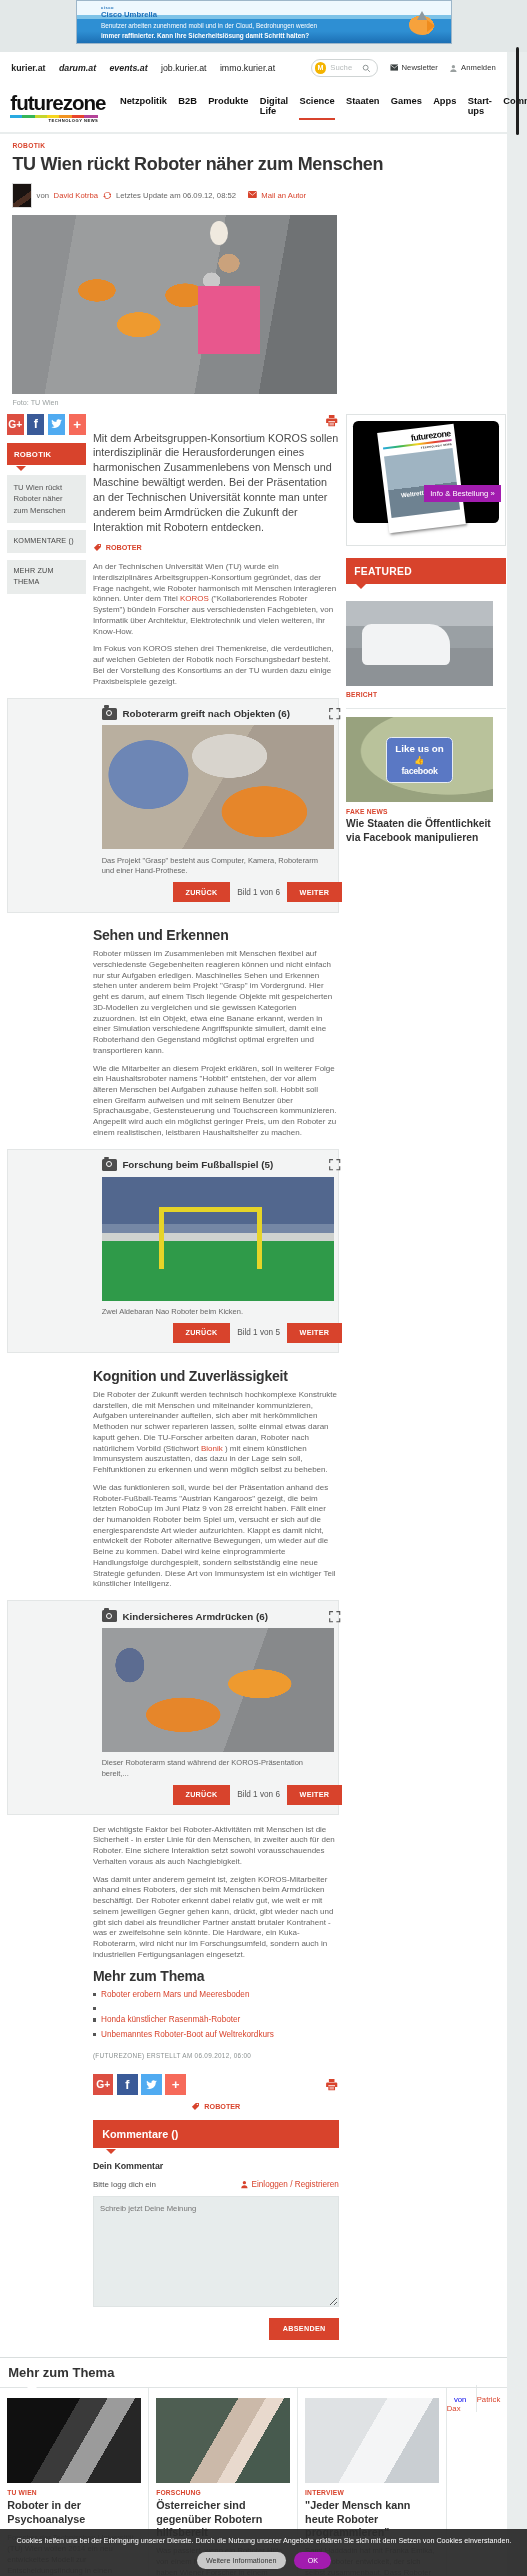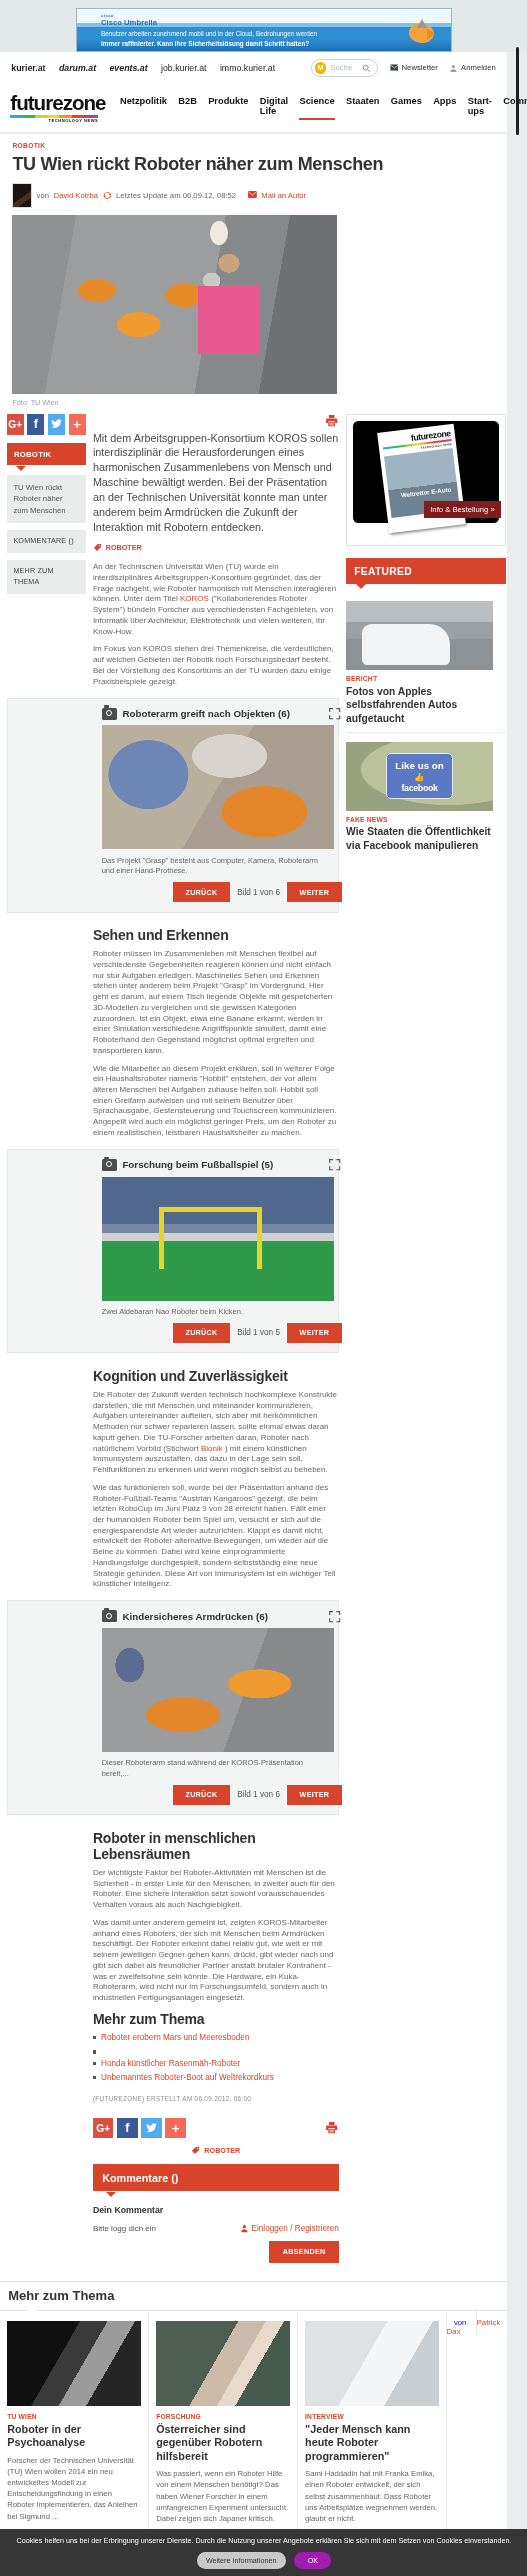--- a/index.html
+++ b/index.html
@@ -3,21 +3,21 @@
 <meta charset="utf-8">
 <style>
   *{box-sizing:border-box;margin:0;padding:0}
   html,body{width:528px}
   body{background:#e9eded;font-family:"Liberation Sans",sans-serif;color:#444;position:relative}
   a{text-decoration:none}
   .red{color:#d8432c}
   .page{width:507px;background:#fff}
 
   
-  .adstrip{width:528px;height:52px;background:#e3e8e8;display:flex;justify-content:center;align-items:flex-end}
+  .adstrip{width:528px;height:52px;background:#e3e8e8;display:flex;justify-content:center;align-items:flex-start}
   .ad{width:376px;height:44px;border:0.5px solid #9db6c9;position:relative;overflow:hidden;
       background:linear-gradient(180deg,#eef8fe 0 34%,#7ec3e8 34% 44%,#2e8fd3 44% 72%,#1c6fb4 100%)}
   .ad .cisco{position:absolute;left:24px;top:4.1px;font-size:7.7px;color:#1d6fb8;font-weight:bold}
   .ad .cisco small{font-size:4.1px;display:block;color:#1d6fb8;letter-spacing:0.5px}
   .ad .l1{position:absolute;left:24px;top:20.6px;font-size:6.4px;color:#fff}
   .ad .l2{position:absolute;left:24px;top:31px;font-size:6.4px;color:#fff;font-weight:bold}
   .fish{position:absolute;right:15.5px;top:13.4px;width:27px;height:20.6px;background:radial-gradient(ellipse at 45% 55%,#f6a23c 0 60%,transparent 61%);border-radius:50%}
   .fish:before{content:"";position:absolute;right:-5.2px;top:5.2px;border:6.2px solid transparent;border-left:8.2px solid #ef8c1e}
   .fish:after{content:"";position:absolute;left:8.2px;top:-8.2px;border:5.2px solid transparent;border-bottom:9.3px solid #8d99a0}
 
@@ -98,25 +98,25 @@
 
   
   .aside .magbox{border:0.5px solid #dfe3e3;padding:6.2px;height:132px}
   .mag{background:#000;border-radius:5.2px;height:102px;position:relative}
   .cover{position:absolute;left:30px;top:7.2px;width:77px;height:101px;background:#fff;transform:rotate(-7deg);box-shadow:1px 1.5px 3.1px rgba(0,0,0,.5);padding:4.1px}
   .cover .cl{font-size:8.8px;font-weight:bold;color:#111;letter-spacing:-0.5px;text-align:right}
   .cover .cbar{height:1.5px;background:linear-gradient(90deg,#29aae1,#35b558,#f6d51f,#e8442c,#b44398);margin:1px 0 2.1px}
   .cover .cs{font-size:2.6px;text-align:right;color:#111;font-weight:bold;letter-spacing:0.3px}
   .cover .cimg{height:62px;margin-top:2.6px;background:linear-gradient(180deg,#9fb4c2 0 55%,#6e8291 55%);position:relative}
   .cover .chl{position:absolute;bottom:17.5px;right:6.2px;color:#fff;font-weight:bold;font-size:6.2px;text-align:right;line-height:1.1}
-  .magbtn{position:absolute;right:-2.1px;bottom:5px;background:#7f1d1d;color:#fff;font-size:7.7px;padding:4.1px 6.2px}
+  .magbtn{position:absolute;right:-2.1px;bottom:21px;background:#a21caf;color:#fff;font-size:7.7px;padding:4.1px 6.2px}
   .featbanner{background:#d8432c;color:#fff;font-weight:bold;font-size:10.3px;letter-spacing:0.3px;padding:7.2px 8.2px;margin-top:12.4px;position:relative}
   .featbanner:after{content:"";position:absolute;left:10.3px;bottom:-5.7px;border:5.7px solid transparent;border-top-color:#d8432c;border-bottom:0}
   .sitem{padding:8.2px 0 7.2px;border-bottom:0.5px solid #e4e8e8;display:block}
-  .simg{width:147px;height:69px;margin-bottom:5.2px}
+  .simg{width:147px;height:85px;margin-bottom:5.2px}
   .scat{font-size:6.7px;font-weight:bold;color:#d8432c;letter-spacing:0.2px;margin-bottom:2.6px}
   .stitle{font-size:10.3px;font-weight:bold;color:#333;line-height:1.3}
   .i-car{background:linear-gradient(180deg,#b9bec2 0 30%,#9aa0a4 30% 55%,#8d9296 55%);position:relative}
   .i-car:before{content:"";position:absolute;left:15.5px;top:23px;width:88px;height:41px;background:#f2f3f4;border-radius:9.3px 20.6px 5.2px 5.2px}
   .i-keys{background:linear-gradient(180deg,#2e2e33 0 34%,#e8e8ea 34%);position:relative}
   .i-keys:before{content:"";position:absolute;left:20.6px;top:41px;width:103px;height:23px;background:
     radial-gradient(ellipse 8.2px 17.5px at 10% 50%,#3b3b40 0 60%,transparent 61%),
     radial-gradient(ellipse 8.2px 17.5px at 30% 50%,#45454a 0 60%,transparent 61%),
     radial-gradient(ellipse 8.2px 17.5px at 50% 50%,#303035 0 60%,transparent 61%),
     radial-gradient(ellipse 8.2px 17.5px at 70% 50%,#45454a 0 60%,transparent 61%),
@@ -378,21 +378,20 @@
       <div class="galimg g3"></div>
       <div class="galcap">Dieser Roboterarm stand während der KOROS-Präsentation bereit,...</div>
       <div class="galnav">
         <button class="gbtn">ZURÜCK</button>
         <span class="gcount">Bild 1 von 6</span>
         <button class="gbtn">WEITER</button>
       </div>
     </div>
 
     <div style="grid-column:2;grid-row:7">
-      <h2 class="sect">Roboter in menschlichen Lebensräumen</h2>
       <p class="body">Der wichtigste Faktor bei Roboter-Aktivitäten mit Menschen ist die Sicherheit - in erster Linie für den Menschen, in zweiter auch für den Roboter. Eine sichere Interaktion setzt sowohl vorausschauendes Verhalten voraus als auch Nachgiebigkeit.</p>
       <p class="body">Was damit unter anderem gemeint ist, zeigten KOROS-Mitarbeiter anhand eines Roboters, der sich mit Menschen beim Armdrücken beschäftigt. Der Roboter erkennt dabei relativ gut, wie weit er mit seinem jeweiligen Gegner gehen kann, drückt, gibt wieder nach und gibt sich dabei als freundlicher Partner anstatt brutaler Kontrahent - was er zweifelsohne sein könnte. Die Hardware, ein Kuka-Roboterarm, wird nicht nur im Forschungsumfeld, sondern auch in industriellen Fertigungsanlagen eingesetzt.</p>
       <h2 class="sect">Mehr zum Thema</h2>
       <ul class="morelinks">
         <li><a class="red" href="#">Roboter erobern Mars und Meeresboden</a></li>
         <li><a class="red" href="#"></a></li>
         <li><a class="red" href="#">Honda künstlicher Rasenmäh-Roboter</a></li>
         <li><a class="red" href="#">Unbemanntes Roboter-Boot auf Weltrekordkurs</a></li>
       </ul>
       <div class="metaline">(FUTUREZONE) ERSTELLT AM 06.09.2012, 06:00</div>
@@ -432,20 +431,21 @@
         <a class="loginlink" href="#">
           <span class="icon16">
               <svg viewBox="0 0 18 18">
                 <circle cx="9" cy="5.5" r="3.4" fill="#d8432c"></circle>
                 <path d="M2.5 17c0-4 3-6.2 6.5-6.2s6.5 2.2 6.5 6.2z" fill="#d8432c"></path>
               </svg>
             </span>
           <span>Einloggen / Registrieren</span>
         </a>
       </div>
+      <textarea class="cbox" placeholder="Schreib jetzt Deine Meinung" style=""></textarea>
       <div class="subrow">
           <button class="sub">ABSENDEN</button>
         </div>
     </div>
 
     <div style="grid-column:3;grid-row:1/span 7" class="aside">
       <div class="magbox">
         <div class="mag">
           <div class="cover">
             <div class="cl">futurezone</div>
@@ -456,21 +456,20 @@
             </div>
           </div>
           <div class="magbtn">Info &amp; Bestellung »</div>
         </div>
       </div>
       <div class="featbanner">FEATURED</div>
       <div style="margin-top:9.3px">
         <a class="sitem" href="#">
           <div class="simg i-car"></div>
           <div class="scat">BERICHT</div>
-          <div class="stitle">Fotos von Apples selbstfahrenden Autos aufgetaucht</div>
         </a>
         <a class="sitem" style="border-bottom:none" href="#">
           <div class="simg i-fb">
             <span class="fbsign">
               <span class="f1">Like us on</span>
               <span class="thumbup">👍</span>
               <span class="f2">facebook</span>
             </span>
           </div>
           <div class="scat">FAKE NEWS</div>

